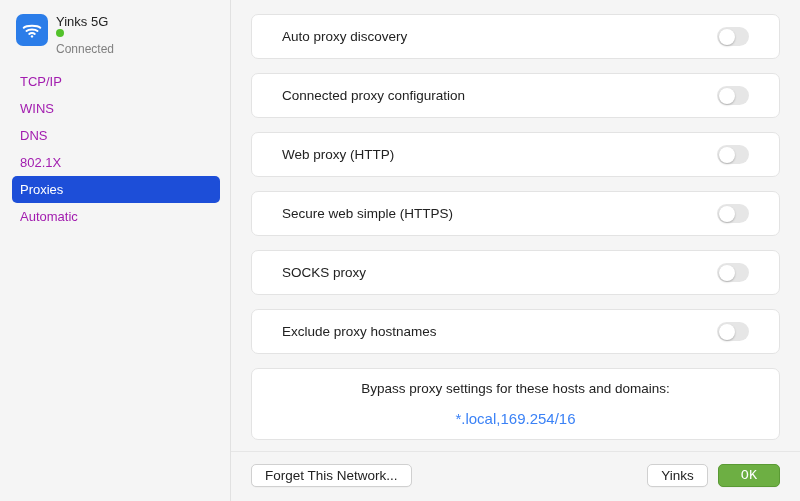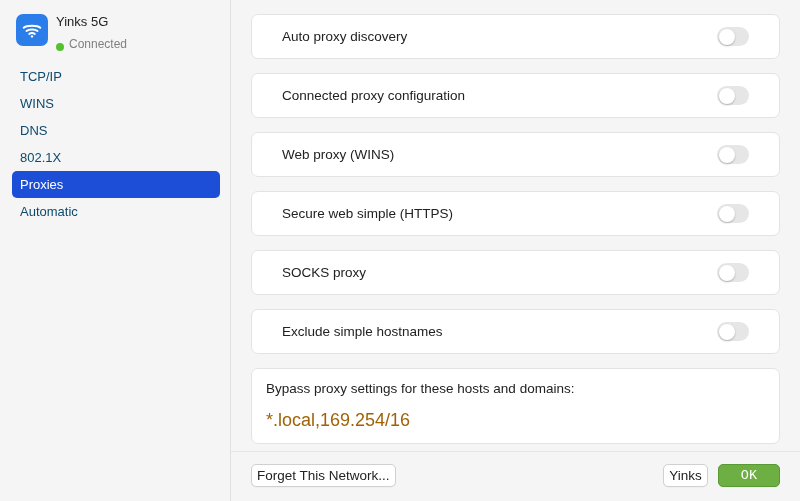--- a/index.html
+++ b/index.html
@@ -38,49 +38,50 @@
       justify-content: center;
       flex-shrink: 0;
     }
     .wifi-icon-box svg {
       width: 22px;
       height: 22px;
     }
     .network-title-row {
       display: flex;
       flex-direction: column;
-      gap: 8px;
+      gap: 0;
     }
     .network-name {
       font-size: 13px;
       color: #222;
       font-weight: 500;
     }
     .status-row {
       display: flex;
-      align-items: flex-end;
+      align-items: flex-start;
       gap: 5px;
+      flex-direction: column;
     }
     .status-dot {
       width: 8px;
       height: 8px;
       border-radius: 50%;
       background: #53c22b;
     }
     .status-text {
       font-size: 12px;
       color: #808080;
     }
     .sidebar-nav {
       display: flex;
       flex-direction: column;
     }
     .sidebar-item {
       font-size: 13px;
-      color: #0c4a6e;
+      color: #a21caf;
       padding: 6px 8px;
       border-radius: 5px;
       cursor: default;
     }
     .sidebar-item.active {
       background: #1d4ed8;
       color: #fff;
     }
 
     .divider-v {
@@ -130,42 +131,43 @@
       border-radius: 50%;
       background: #fff;
       box-shadow: 0 1px 2px rgba(0,0,0,0.25);
     }
     .bypass-box {
       background: #fff;
       border: 1px solid #e3e3e3;
       border-radius: 7px;
       padding: 12px 14px;
       margin-bottom: 28px;
+      text-align: center;
     }
     .bypass-title {
       font-size: 13.5px;
       color: #222;
       margin-bottom: 14px;
     }
     .bypass-value {
-      font-size: 18px;
-      color: #a16207;
+      font-size: 15px;
+      color: #3b82f6;
     }
 
     .footer {
       display: flex;
       align-items: center;
       padding: 12px 20px 14px 20px;
       gap: 10px;
       border-top: 1px solid #e6e6e6;
       background: #f5f5f5;
     }
     .btn {
       font-size: 13.5px;
-      padding: 3px 5px;
+      padding: 3px 13px;
       border-radius: 5px;
       border: 1px solid #d0d0d0;
       background: #fff;
       color: #222;
       cursor: default;
       box-shadow: 0 0.5px 0.5px rgba(0,0,0,0.05);
     }
     .btn-forget {
       margin-right: auto;
     }
@@ -223,42 +225,42 @@
     </div>
 
     <div class="setting-row">
       <div class="setting-label">Connected proxy configuration</div>
       <div class="toggle">
         <div class="toggle-knob"></div>
       </div>
     </div>
 
     <div class="setting-row">
-      <div class="setting-label">Web proxy (WINS)</div>
+      <div class="setting-label">Web proxy (HTTP)</div>
       <div class="toggle">
         <div class="toggle-knob"></div>
       </div>
     </div>
 
     <div class="setting-row">
       <div class="setting-label">Secure web simple (HTTPS)</div>
       <div class="toggle">
         <div class="toggle-knob"></div>
       </div>
     </div>
 
     <div class="setting-row">
       <div class="setting-label">SOCKS proxy</div>
       <div class="toggle">
         <div class="toggle-knob"></div>
       </div>
     </div>
 
     <div class="setting-row">
-      <div class="setting-label">Exclude simple hostnames</div>
+      <div class="setting-label">Exclude proxy hostnames</div>
       <div class="toggle">
         <div class="toggle-knob"></div>
       </div>
     </div>
 
     <div class="bypass-box">
       <div class="bypass-title">Bypass proxy settings for these hosts and domains:</div>
       <div class="bypass-value">*.local,169.254/16</div>
     </div>
   </div>

